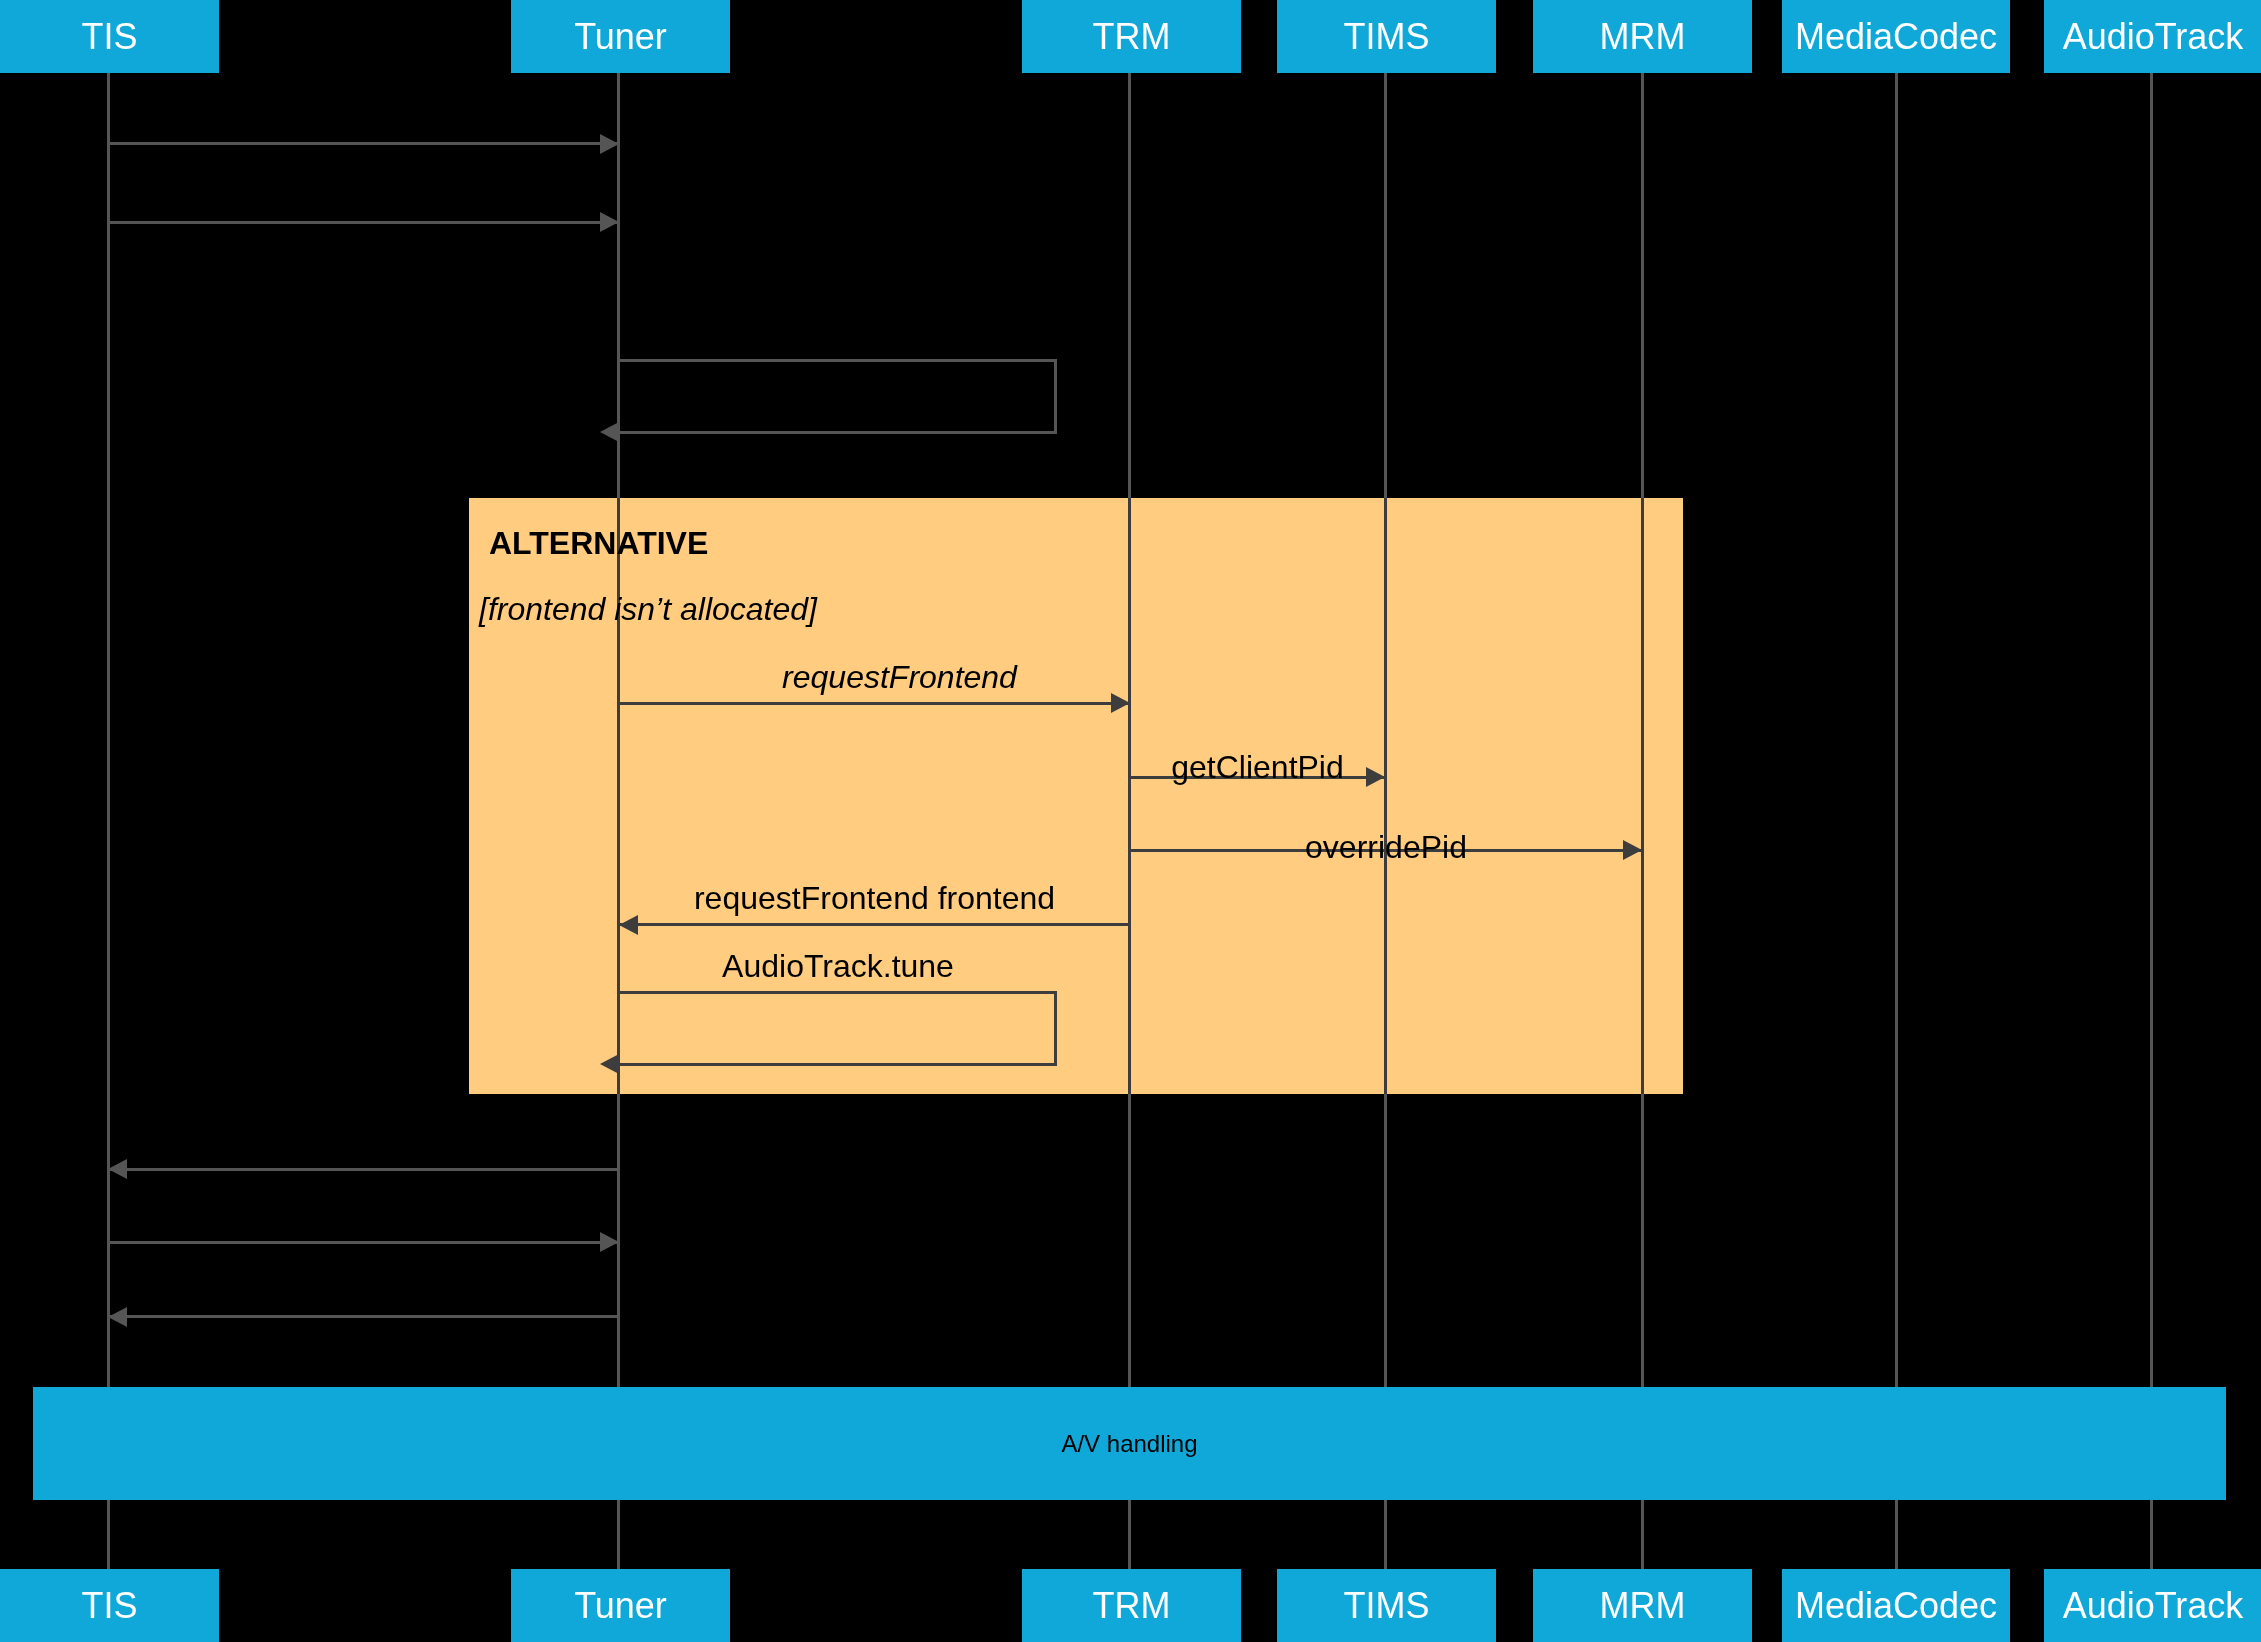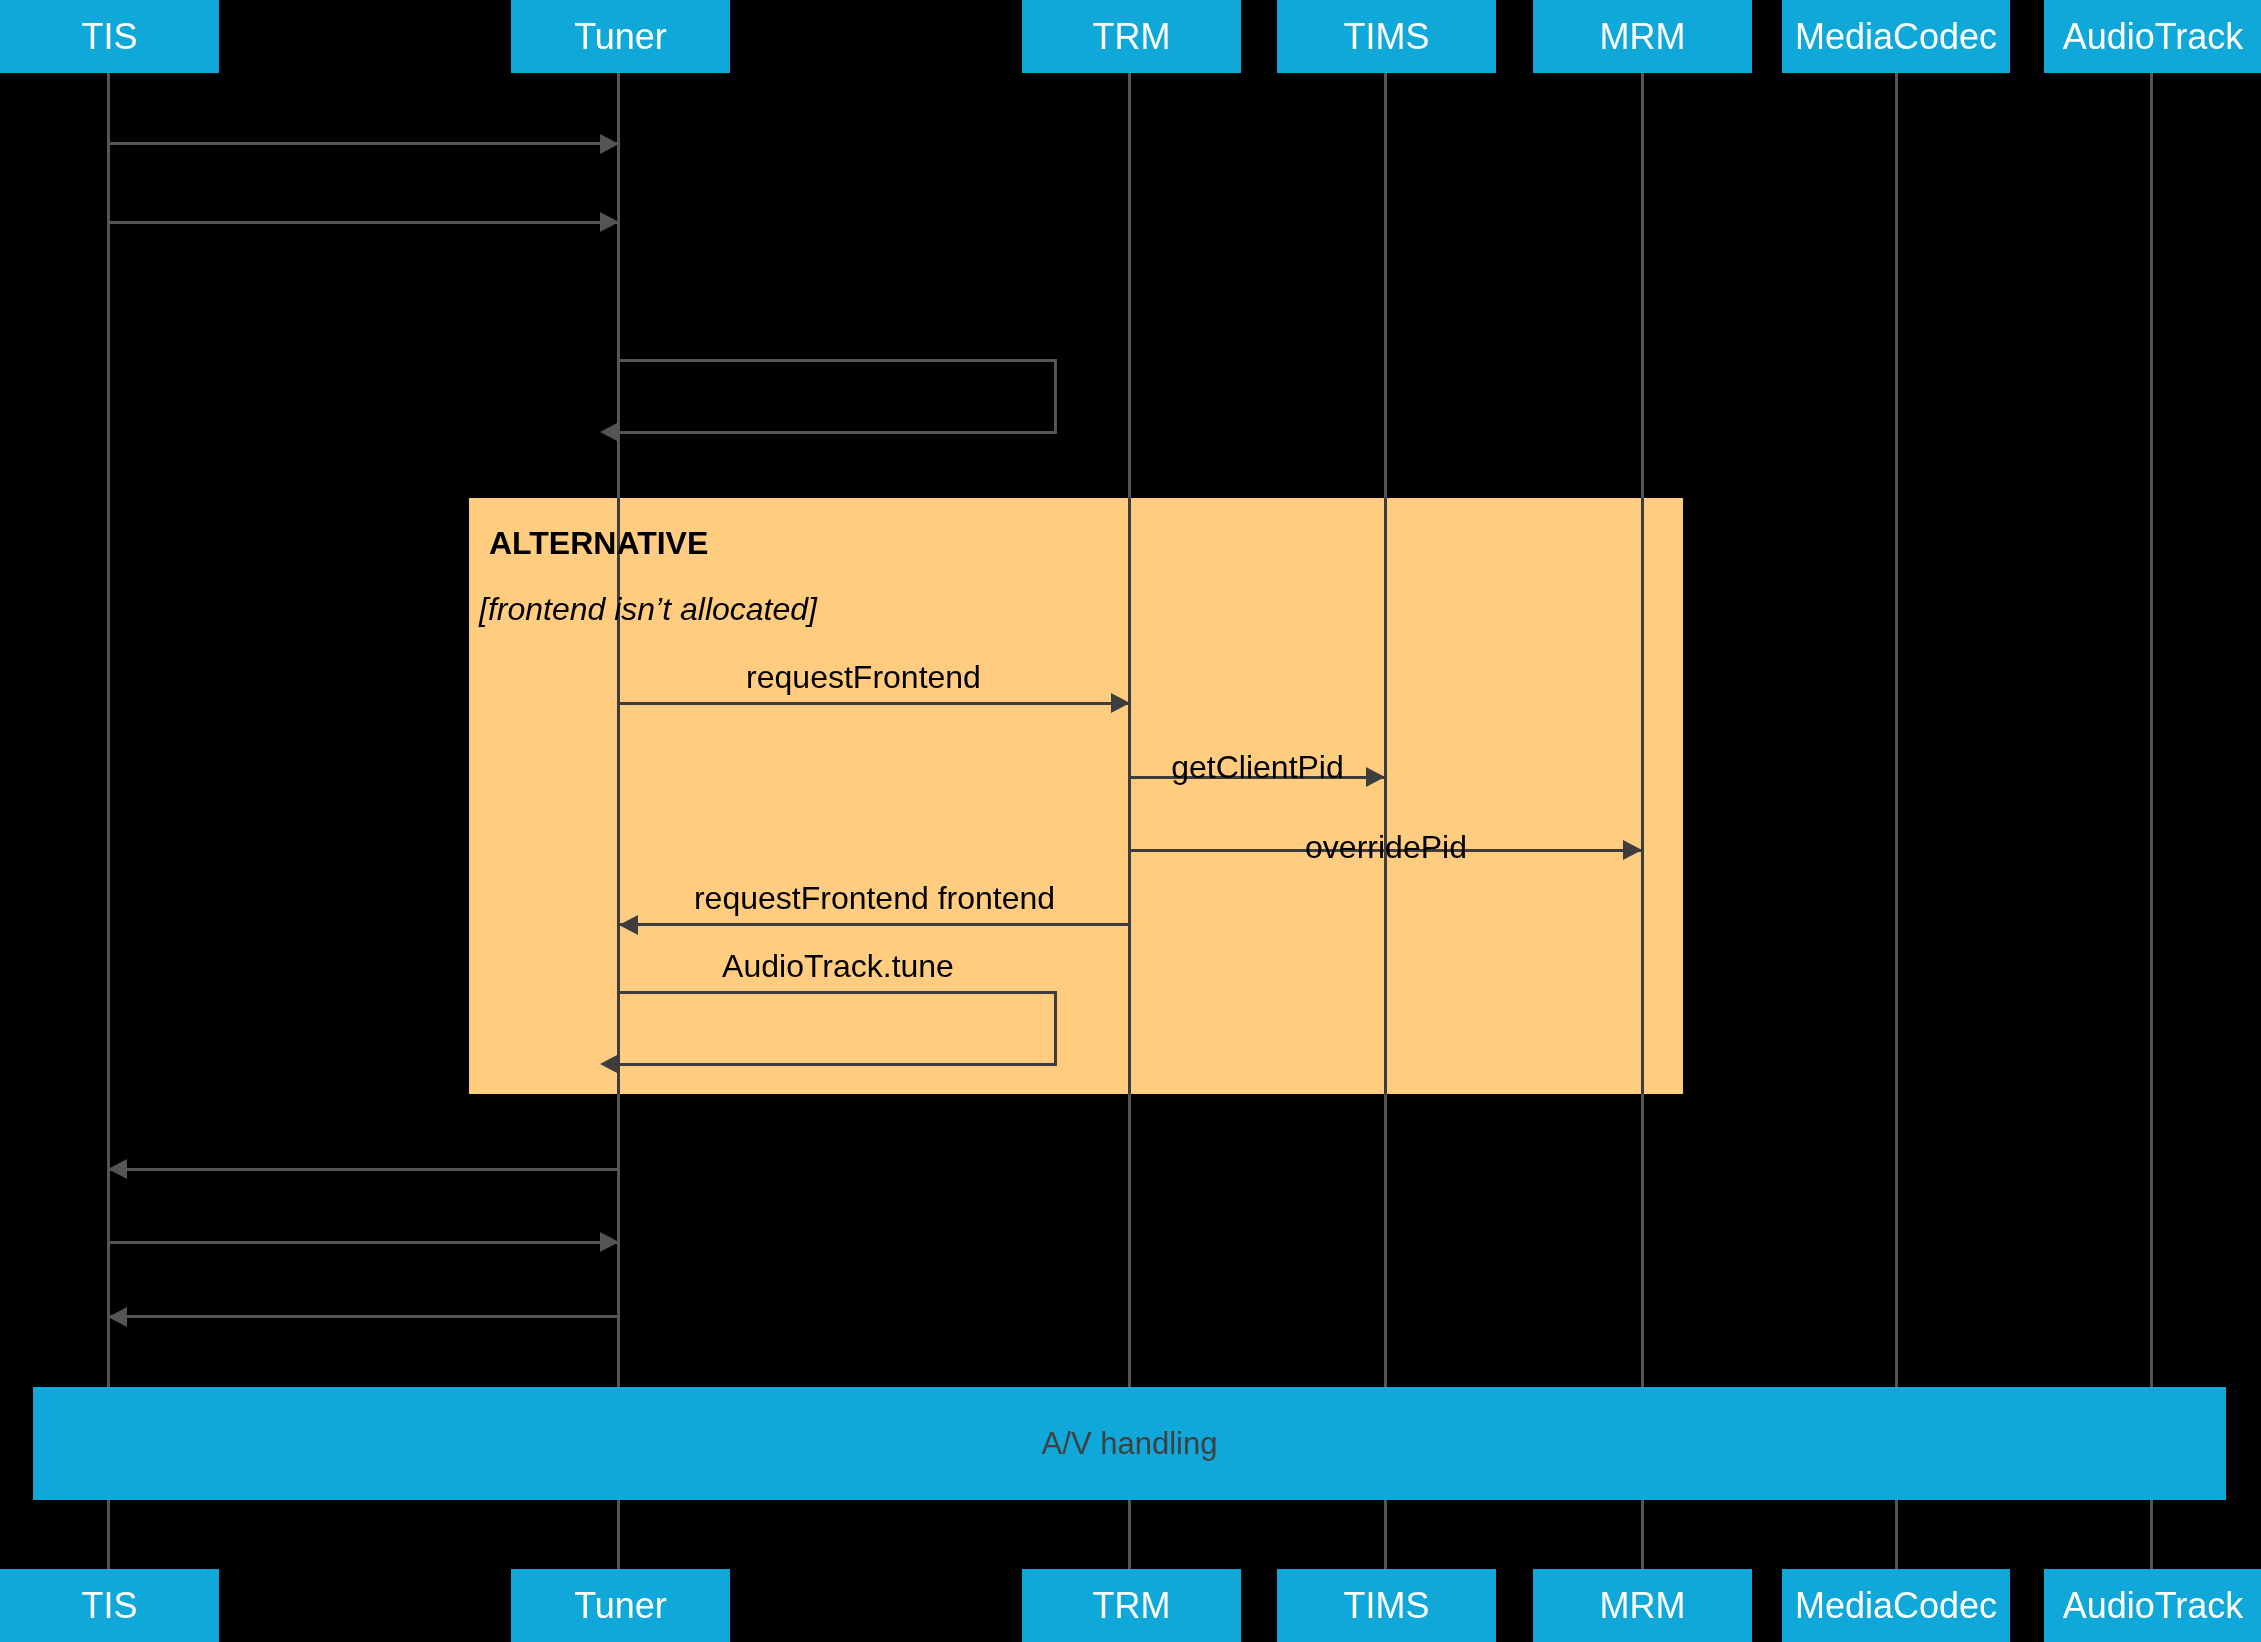--- a/index.html
+++ b/index.html
@@ -86,22 +86,22 @@
   .arrow-right-grey{ border-left:19px solid #555555; }
   .arrow-left-grey { border-right:19px solid #555555; }
 
   
   .avbar{
     position:absolute;
     background:#0FA8D8;
     display:flex;
     align-items:center;
     justify-content:center;
-    color:#404040;
-    font-size:31px;
+    color:#000000;
+    font-size:24px;
     line-height:1;
     white-space:nowrap;
   }
 </style>
 </head>
 <body>
 
 <div id="canvas">
 
   <div id="header-boxes">
@@ -159,21 +159,21 @@
       </div>
       <div>
         <div class="msg" style="background: rgb(85, 85, 85); left: 619px; top: 359px; width: 438px;"></div>
         <div class="loop-side" style="background: rgb(85, 85, 85); left: 1054px; top: 359px; height: 74px;"></div>
         <div class="msg" style="background: rgb(85, 85, 85); left: 619px; top: 431px; width: 438px;"></div>
         <div class="arrowhead arrow-left-grey" style="left: 600px; top: 422px;"></div>
       </div>
       <div>
         <div class="msg" style="background: rgb(61, 61, 61); left: 619px; top: 702px; width: 511px;"></div>
         <div class="arrowhead arrow-right" style="left: 1111px; top: 693px;"></div>
-        <div class="msg-label" style="left: 608px; width: 511px; top: 661px;">requestFrontend</div>
+        <div class="msg-label" style="left: 644px; width: 511px; top: 661px; font-style: italic;">requestFrontend</div>
       </div>
       <div>
         <div class="msg" style="background: rgb(61, 61, 61); left: 1130px; top: 776px; width: 255px;"></div>
         <div class="arrowhead arrow-right" style="left: 1366px; top: 767px;"></div>
         <div class="msg-label" style="left: 1130px; width: 255px; top: 751px;">getClientPid</div>
       </div>
       <div>
         <div class="msg" style="background: rgb(61, 61, 61); left: 1130px; top: 849px; width: 512px;"></div>
         <div class="arrowhead arrow-right" style="left: 1623px; top: 840px;"></div>
         <div class="msg-label" style="left: 1130px; width: 512px; top: 831px;">overridePid</div>

